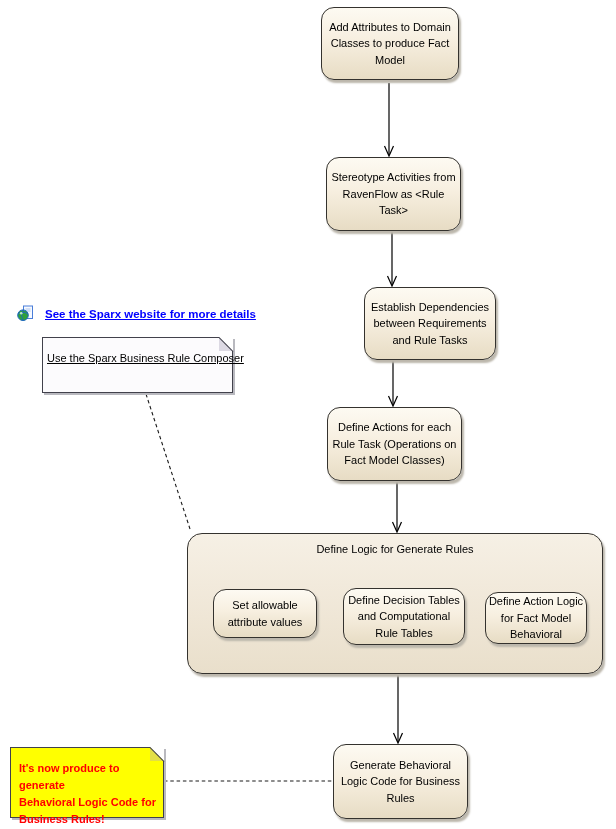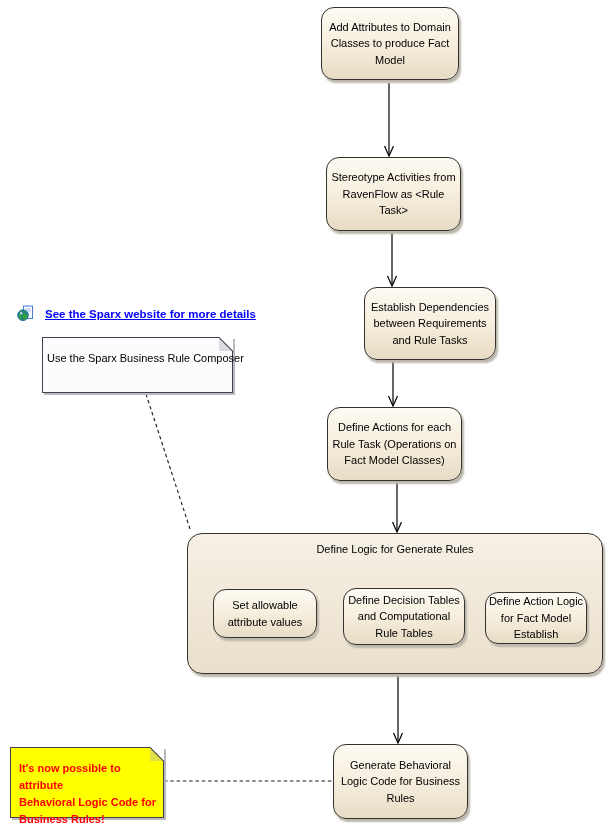--- a/index.html
+++ b/index.html
@@ -85,20 +85,21 @@
     width: 20px;
     height: 1px;
     background: #41414b;
     transform: rotate(45deg);
   }
   .note-composer {
     left: 42px; top: 337px;
     width: 189px; height: 54px;
     background: #fcfbfd;
     padding: 0;
+    text-decoration: underline;
   }
   .note-composer .note-text {
     display: block;
     padding: 13px 0 0 4px;
     white-space: nowrap;
     line-height: 15px;
   }
   .note-composer .fold { border-color: #ffffff #ffffff #dcd9e3 #dcd9e3; }
   .note-yellow {
     left: 10px; top: 747px;
@@ -192,21 +193,21 @@
 
   <div class="activity" style="left:343px; top:588px; width:120px; height:55px;">
     <span>Define Decision Tables</span>
     <span>and Computational</span>
     <span>Rule Tables</span>
   </div>
 
   <div class="activity" style="left:485px; top:592px; width:100px; height:50px;">
     <span>Define Action Logic</span>
     <span>for Fact Model</span>
-    <span>Establish</span>
+    <span>Behavioral</span>
   </div>
 
   <div class="activity" style="left:333px; top:744px; width:133px; height:73px;">
     <span>Generate Behavioral</span>
     <span>Logic Code for Business</span>
     <span>Rules</span>
   </div>
 
   <div class="link-row">
     <svg class="hyperlink-icon" viewBox="0 0 17 17" xmlns="http://www.w3.org/2000/svg">
@@ -222,21 +223,21 @@
   </div>
 
   <div class="note note-composer">
     <span class="note-text">Use the Sparx Business Rule Composer</span>
     <span class="fold"></span>
     <span class="fold-line"></span>
   </div>
 
   <div class="note note-yellow">
     <span class="note-text">
-      <span>It's now possible to attribute</span>
+      <span>It's now produce to generate</span>
       <span>Behavioral Logic Code for</span>
       <span>Business Rules!</span>
     </span>
     <span class="fold"></span>
     <span class="fold-line"></span>
   </div>
 
 </div>
 
 </body></html>

